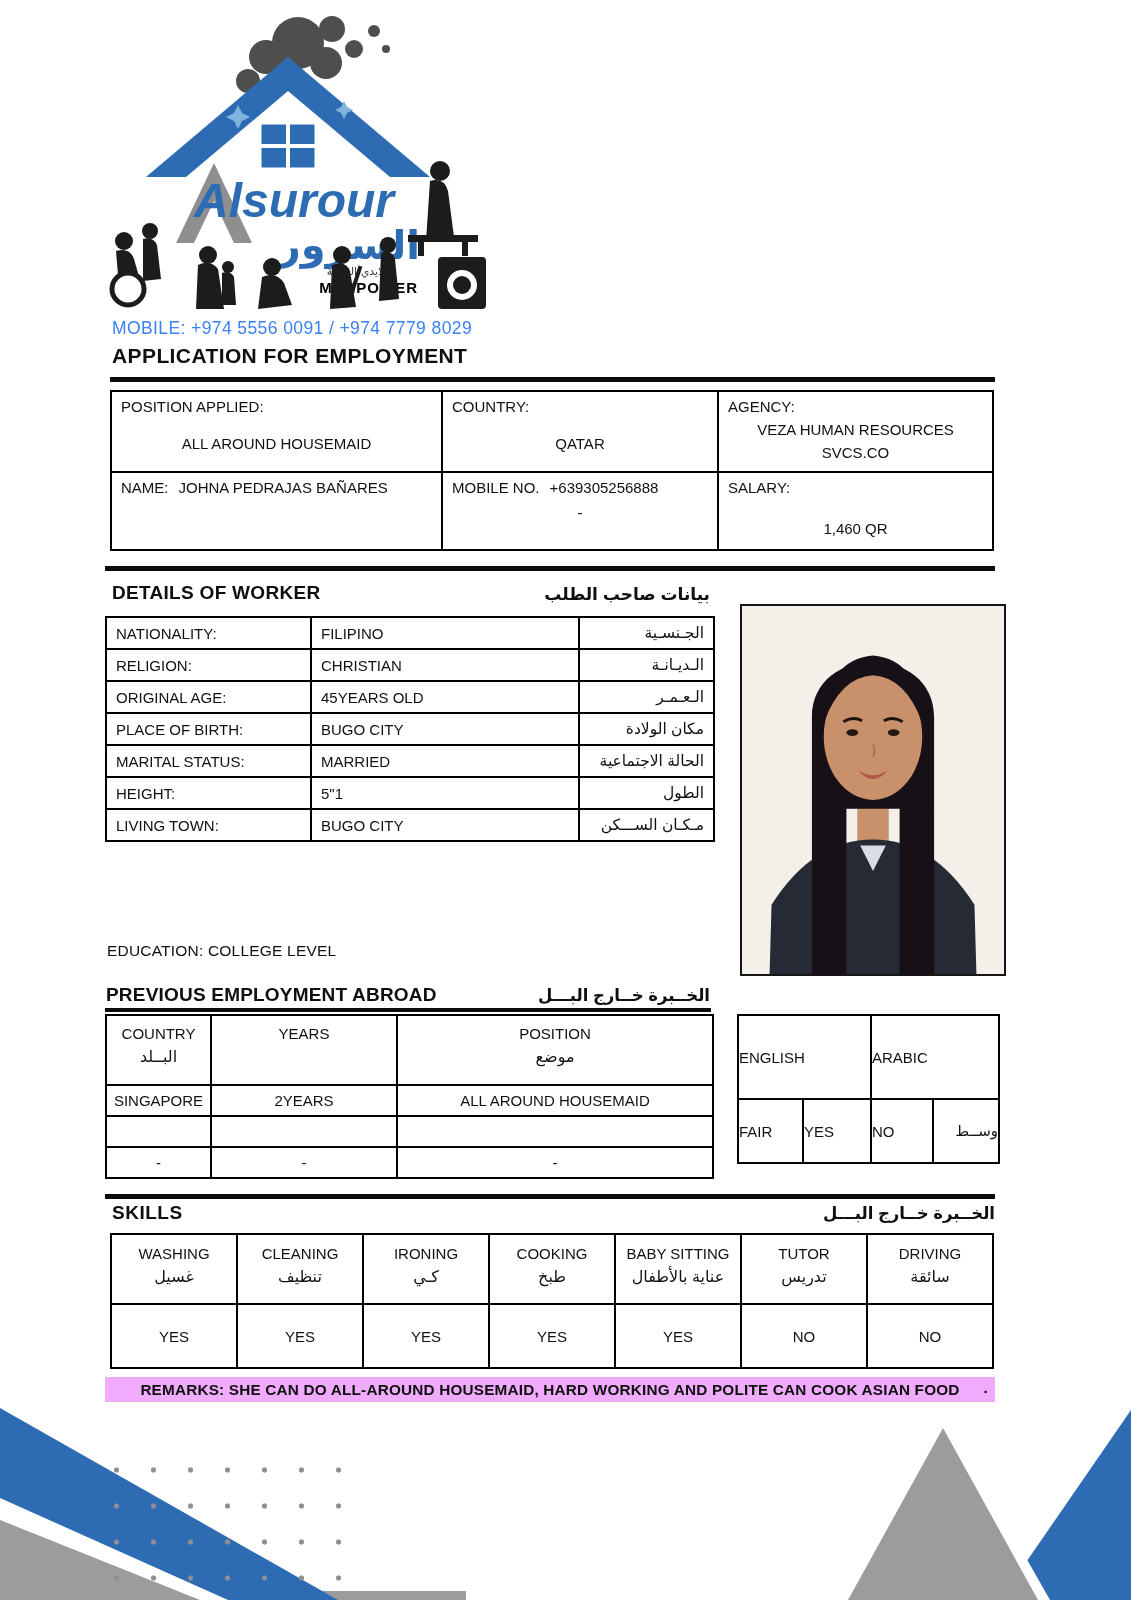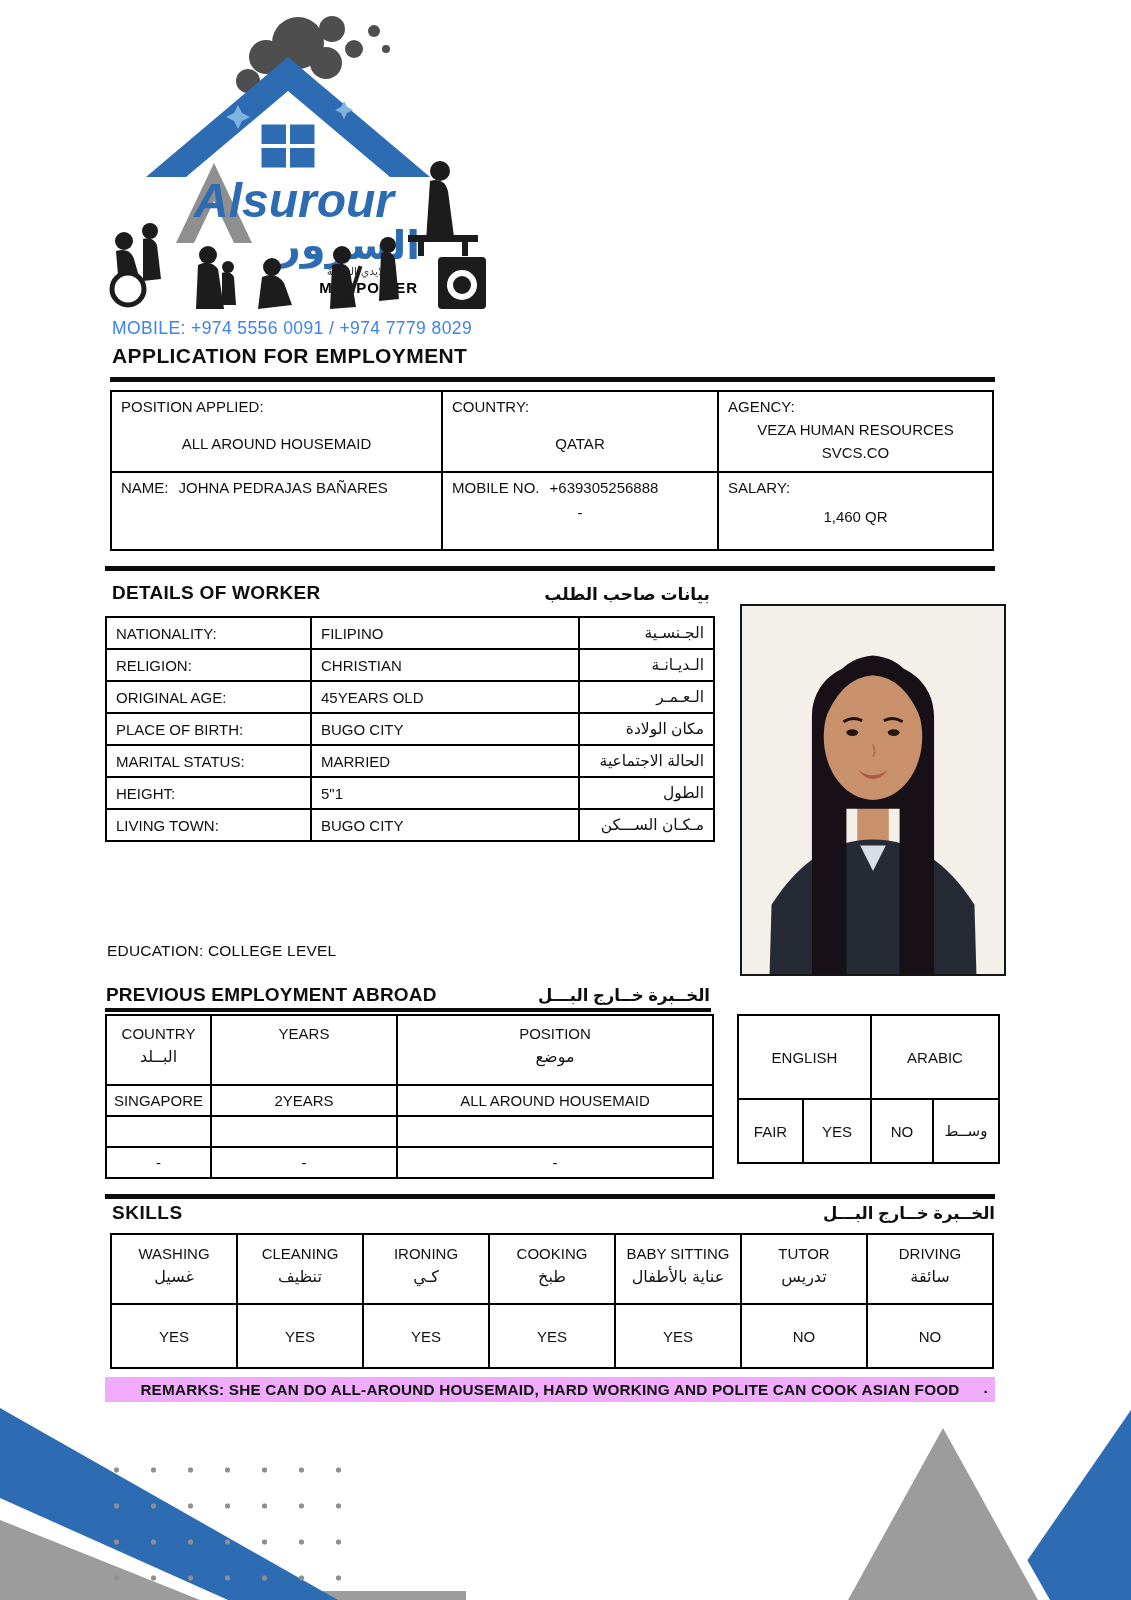--- a/index.html
+++ b/index.html
@@ -19,21 +19,21 @@
   
   table { border-collapse:collapse; table-layout:fixed; position:absolute; background:#fff; }
   td { border:2px solid #000; font-size:15px; color:#111; }
 
   
   .app-table { left:110px; top:390px; width:882px; }
   .app-table td { border-width:2.5px; vertical-align:top; padding:6px 9px; height:78px; }
   .tlabel { font-size:15px; }
   .tvalue { text-align:center; font-size:15px; }
   .mt20 { margin-top:20px; }
-  .mt12 { margin-top:12px; }
+  .mt12 { margin-top:24px; }
   .mt8  { margin-top:8px; }
   .agency-val { width:215px; margin:3px auto 0; text-align:center; line-height:1.55; }
   .inline-pair span + span { margin-left:10px; }
 
   
   .details-heading { position:absolute; left:112px; top:582px; font-size:19px; font-weight:700; letter-spacing:.3px; }
   .details-heading-ar { position:absolute; left:440px; top:584px; width:270px; text-align:right; font-size:17px; font-weight:700; }
   .details-table { left:105px; top:616px; width:608px; }
   .details-table td { height:32px; padding:2px 9px; vertical-align:middle; }
   .details-table .ar { text-align:right; font-size:15.5px;margin-top:19px; }
@@ -46,21 +46,21 @@
   .emp-heading-ar { position:absolute; left:450px; top:986px; width:260px; text-align:right; font-size:16.5px; font-weight:700; }
   .emp-table { left:105px; top:1014px; width:607px; }
   .emp-table td { text-align:center; }
   .emp-head td { height:70px; vertical-align:top; padding-top:9px; }
   .h-en { font-size:15px; }
   .h-ar { font-size:16px; margin-top:5px; }
   .emp-row td { height:31px; }
 
   
   .lang-table { left:737px; top:1014px; width:261px; }
-  .lang-table td { text-align:center; vertical-align:middle;border-radius:20px; }
+  .lang-table td { vertical-align:middle;border-radius:20px; }
   .lang-head td { height:84px; font-size:15px; }
   .lang-vals td { height:64px; font-size:15px; }
 
   
   .skills-heading { position:absolute; left:112px; top:1202px; font-size:19px; font-weight:700; letter-spacing:.5px; }
   .skills-heading-ar { position:absolute; left:640px; top:1204px; width:355px; text-align:right; font-size:16.5px; font-weight:700; }
   .skills-table { left:110px; top:1233px; width:884px;padding-left:24px; }
   .skills-table td { text-align:center; }
   .sk-head td { height:70px; vertical-align:top; padding-top:10px; }
   .sk-vals td { height:64px; vertical-align:middle; }

